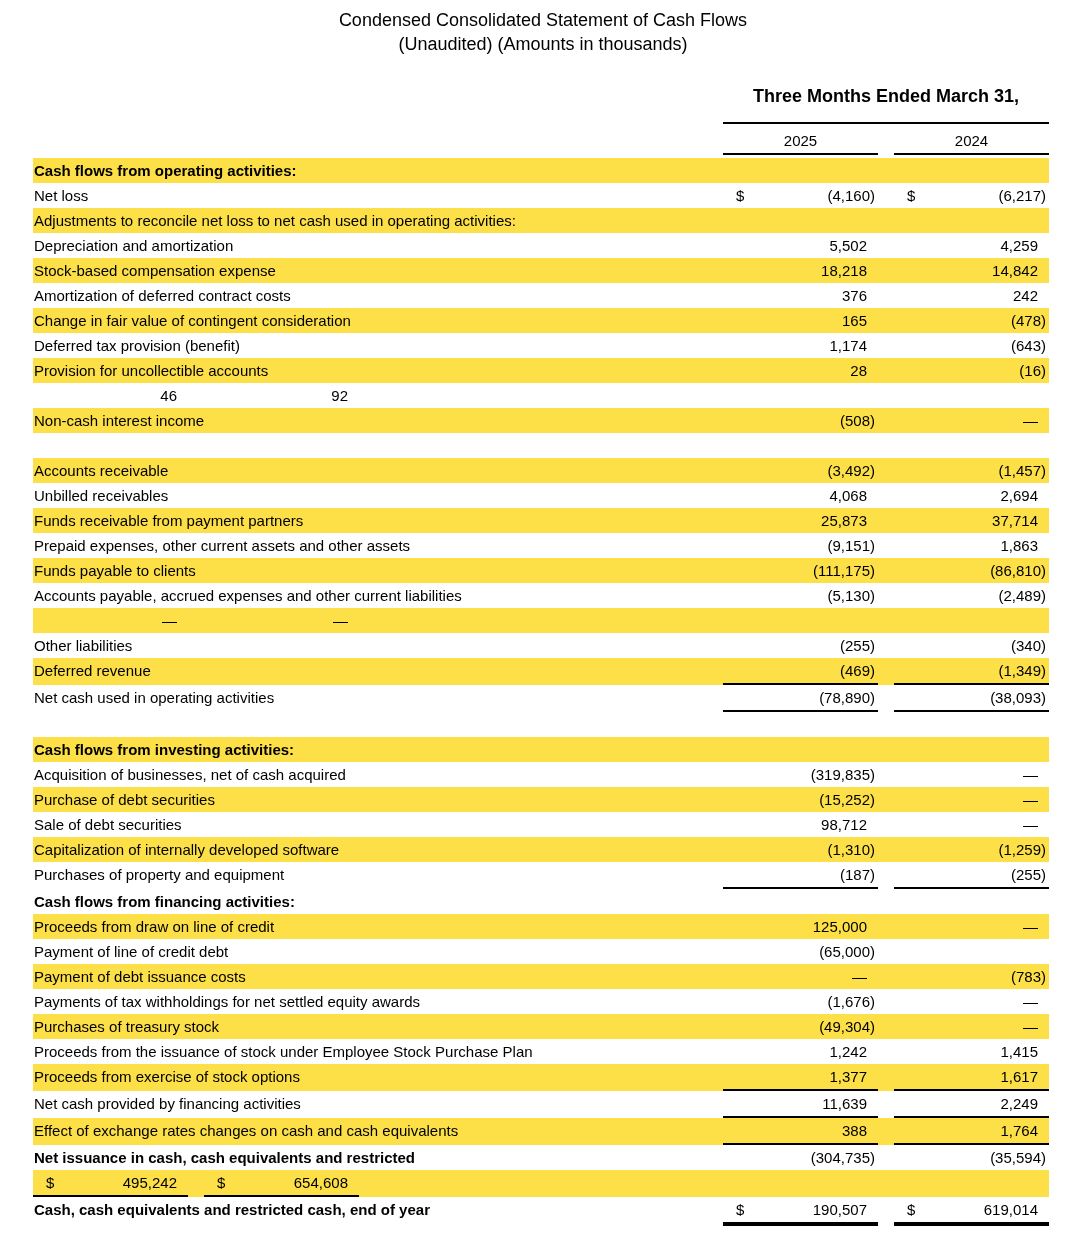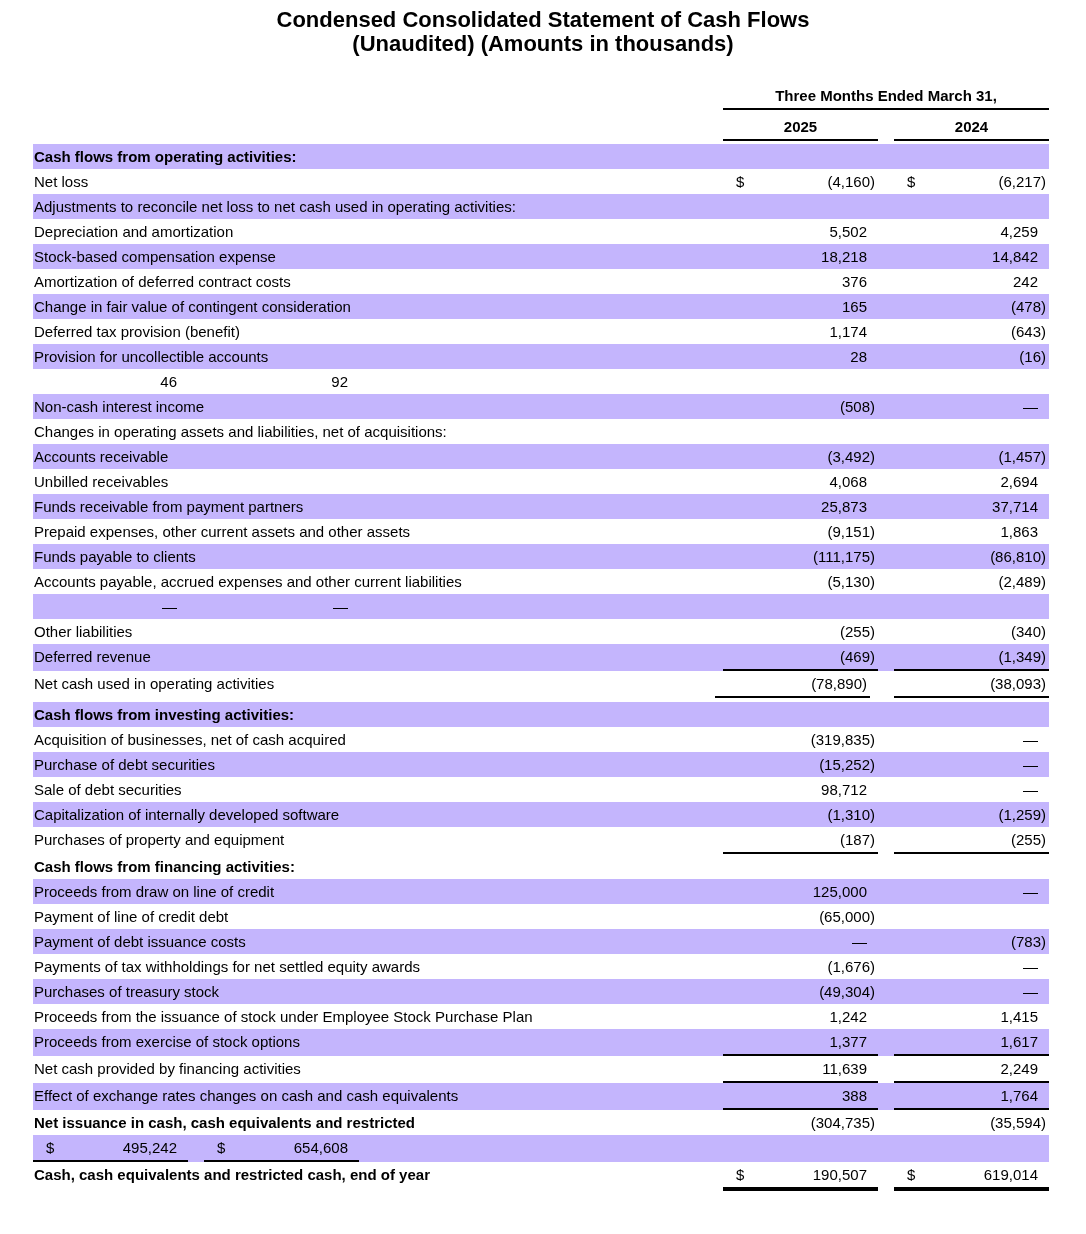--- a/index.html
+++ b/index.html
@@ -8,63 +8,63 @@
     width: 1086px;
     min-height: 1234px;
     font-family: "Liberation Sans", "DejaVu Sans", sans-serif;
     color: #000000;
     position: relative;
   }
   .page { width: 1086px; padding-top: 8px; }
 
   
   .title-block { text-align: center; line-height: 24px; }
-  .title-line { font-size: 22px; font-weight: bold; }
+  .title-line { font-size: 18px; font-weight: normal; }
 
   
   .col-header-wrap {
     margin: 30px 37px 0 33px; 
     display: flex;
     justify-content: flex-end;
   }
   .col-header {
     width: 326px; 
   }
   .period-header {
     text-align: center;
     font-weight: bold;
-    font-size: 15px;
+    font-size: 18px;
     line-height: 20px;
-    padding-bottom: 2px;
+    padding-bottom: 16px;
     border-bottom: 2px solid #000;
   }
   .year-row {
     display: flex;
     gap: 16px;
     margin-top: 7px;
   }
   .year-cell {
     width: 155px;
     text-align: center;
-    font-weight: bold;
+    font-weight: normal;
     font-size: 15px;
     line-height: 19px;
     padding-bottom: 3px;
     border-bottom: 2px solid #000;
   }
 
   
   .rows { margin: 3px 37px 0 33px; }
   .t-row {
     display: flex;
     align-items: stretch;
     min-height: 25px;
   }
-  .t-row.shaded { background: #c4b5fd; }
-  .t-row.gap-after { margin-bottom: 4px; gap: 8px; }
+  .t-row.shaded { background: #fde047; }
+  .t-row.gap-after { margin-bottom: 25px; }
   .row-label {
     flex: 1 1 auto;
     font-size: 15px;
     line-height: 25px;
     padding-left: 1px;
     white-space: nowrap;
     overflow: hidden;
   }
   .t-row.bold .row-label { font-weight: bold; }
   .vcell {
@@ -156,21 +156,20 @@
       <div class="t-row">
         <div class="vcell col1"><span class="val plain">46</span></div>
         <div class="vcell col2"><span class="val plain">92</span></div>
       </div>
       <div class="t-row shaded">
         <div class="row-label">Non-cash interest income</div>
         <div class="vcell col1"><span class="val paren">(508)</span></div>
         <div class="vcell col2"><span class="val plain">—</span></div>
       </div>
       <div class="t-row">
-        <div class="row-label">Changes in operating assets and liabilities, net of acquisitions:</div>
         <div class="vcell col1"><span class="val plain"></span></div>
         <div class="vcell col2"><span class="val plain"></span></div>
       </div>
       <div class="t-row shaded">
         <div class="row-label">Accounts receivable</div>
         <div class="vcell col1"><span class="val paren">(3,492)</span></div>
         <div class="vcell col2"><span class="val paren">(1,457)</span></div>
       </div>
       <div class="t-row">
         <div class="row-label">Unbilled receivables</div>

